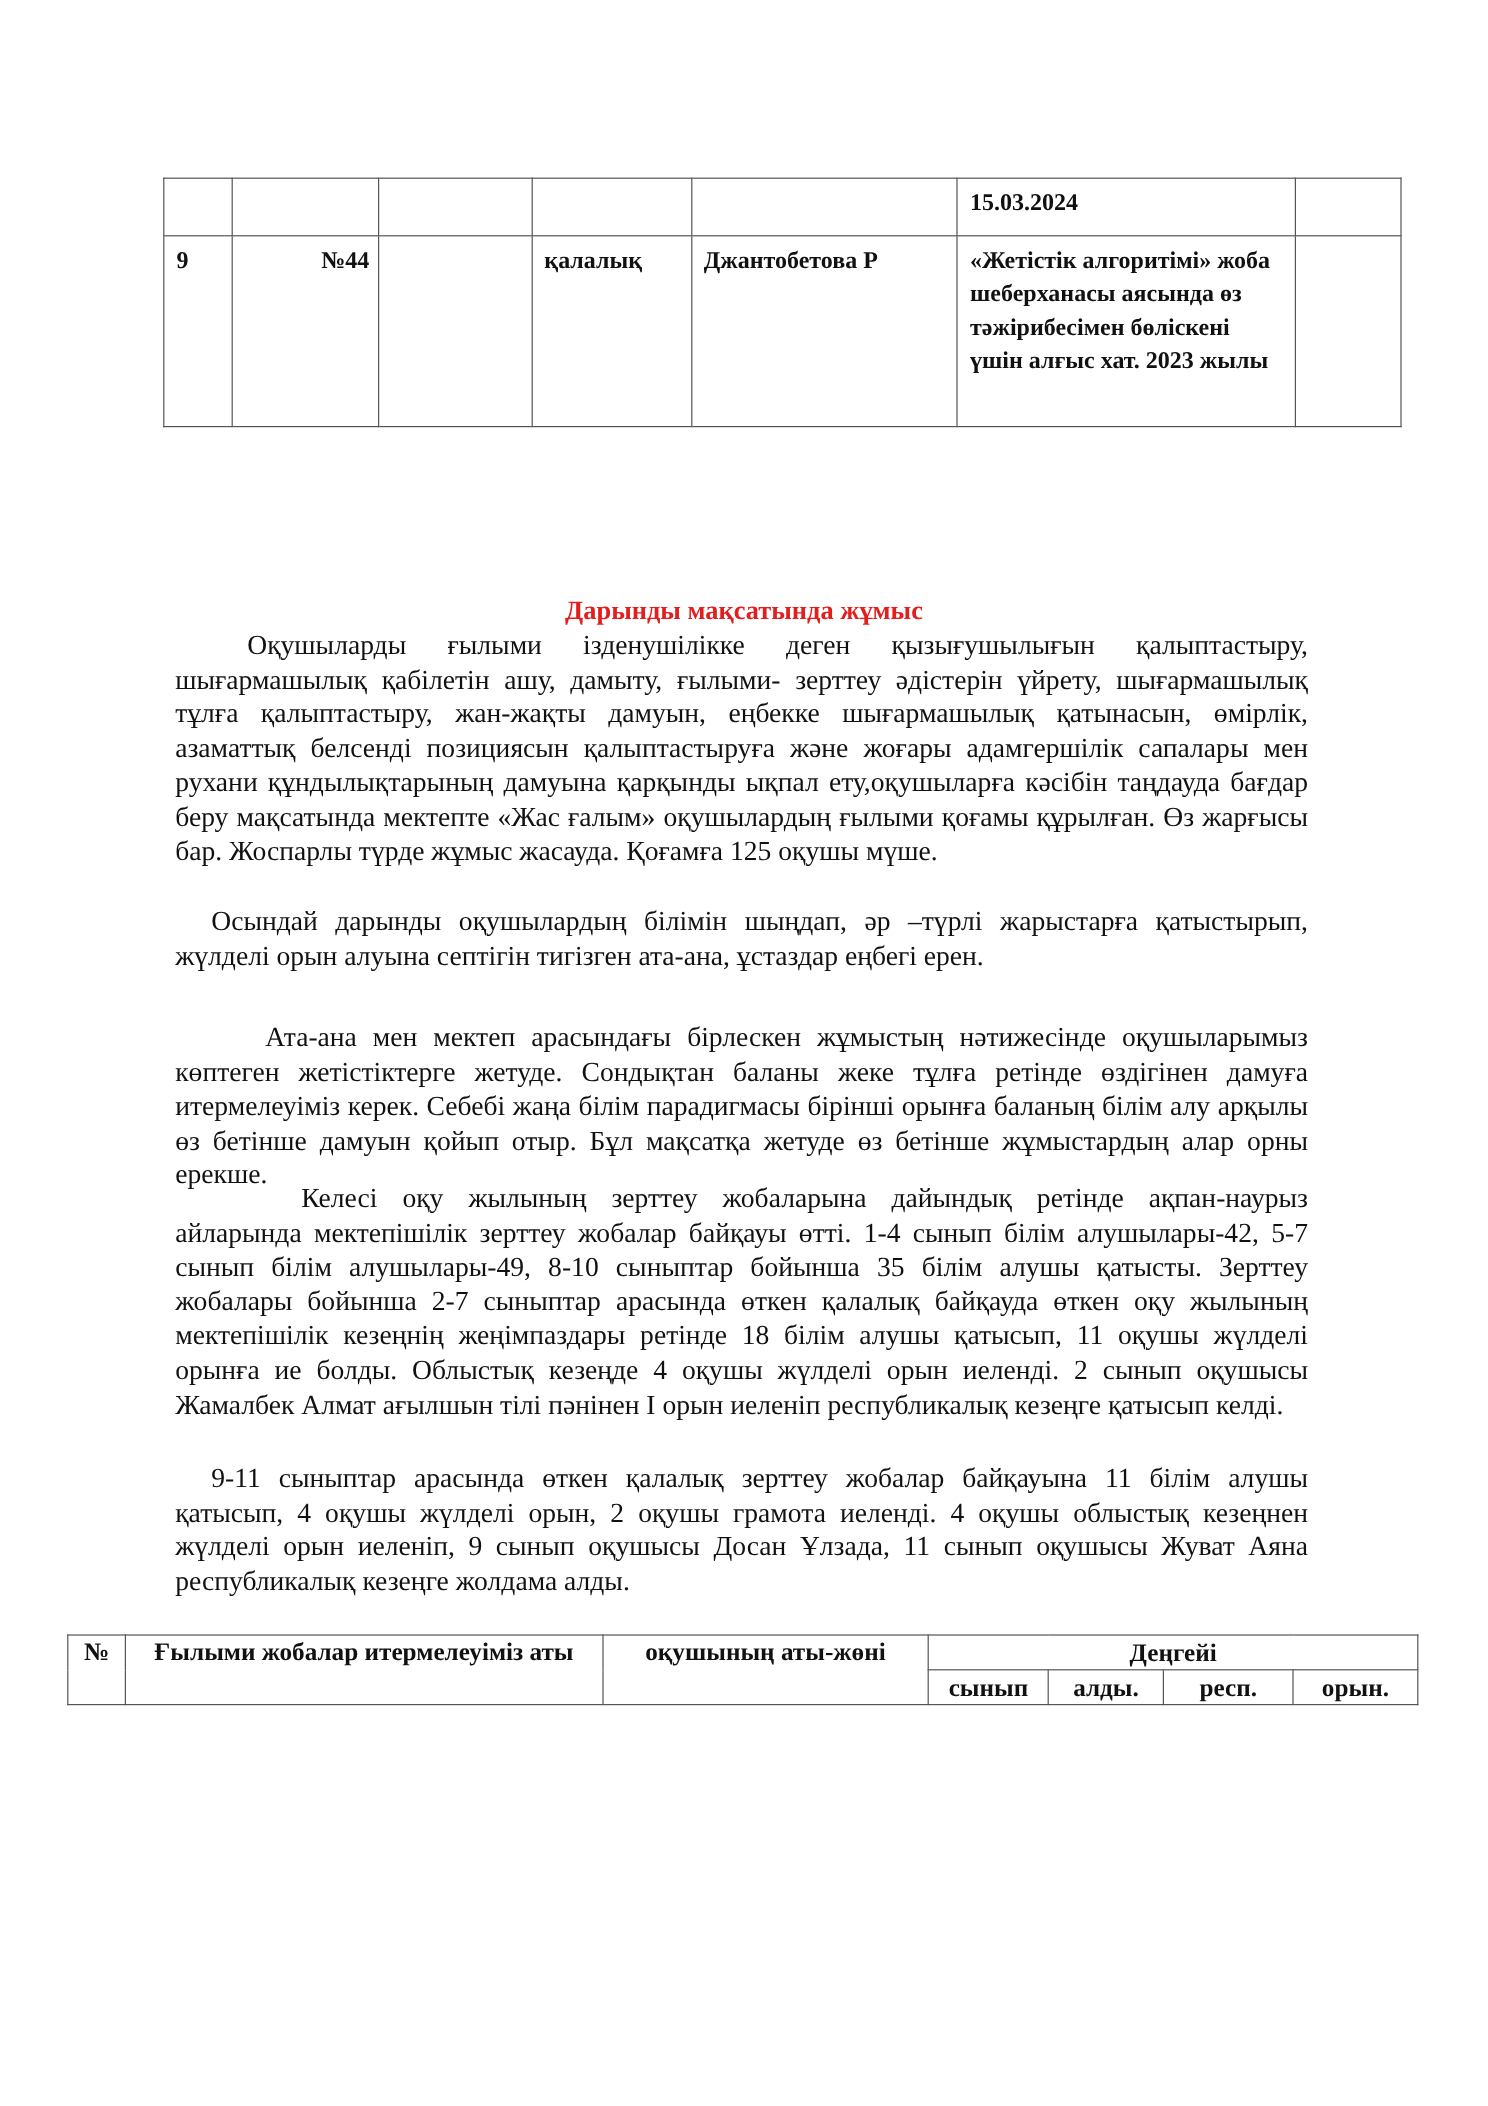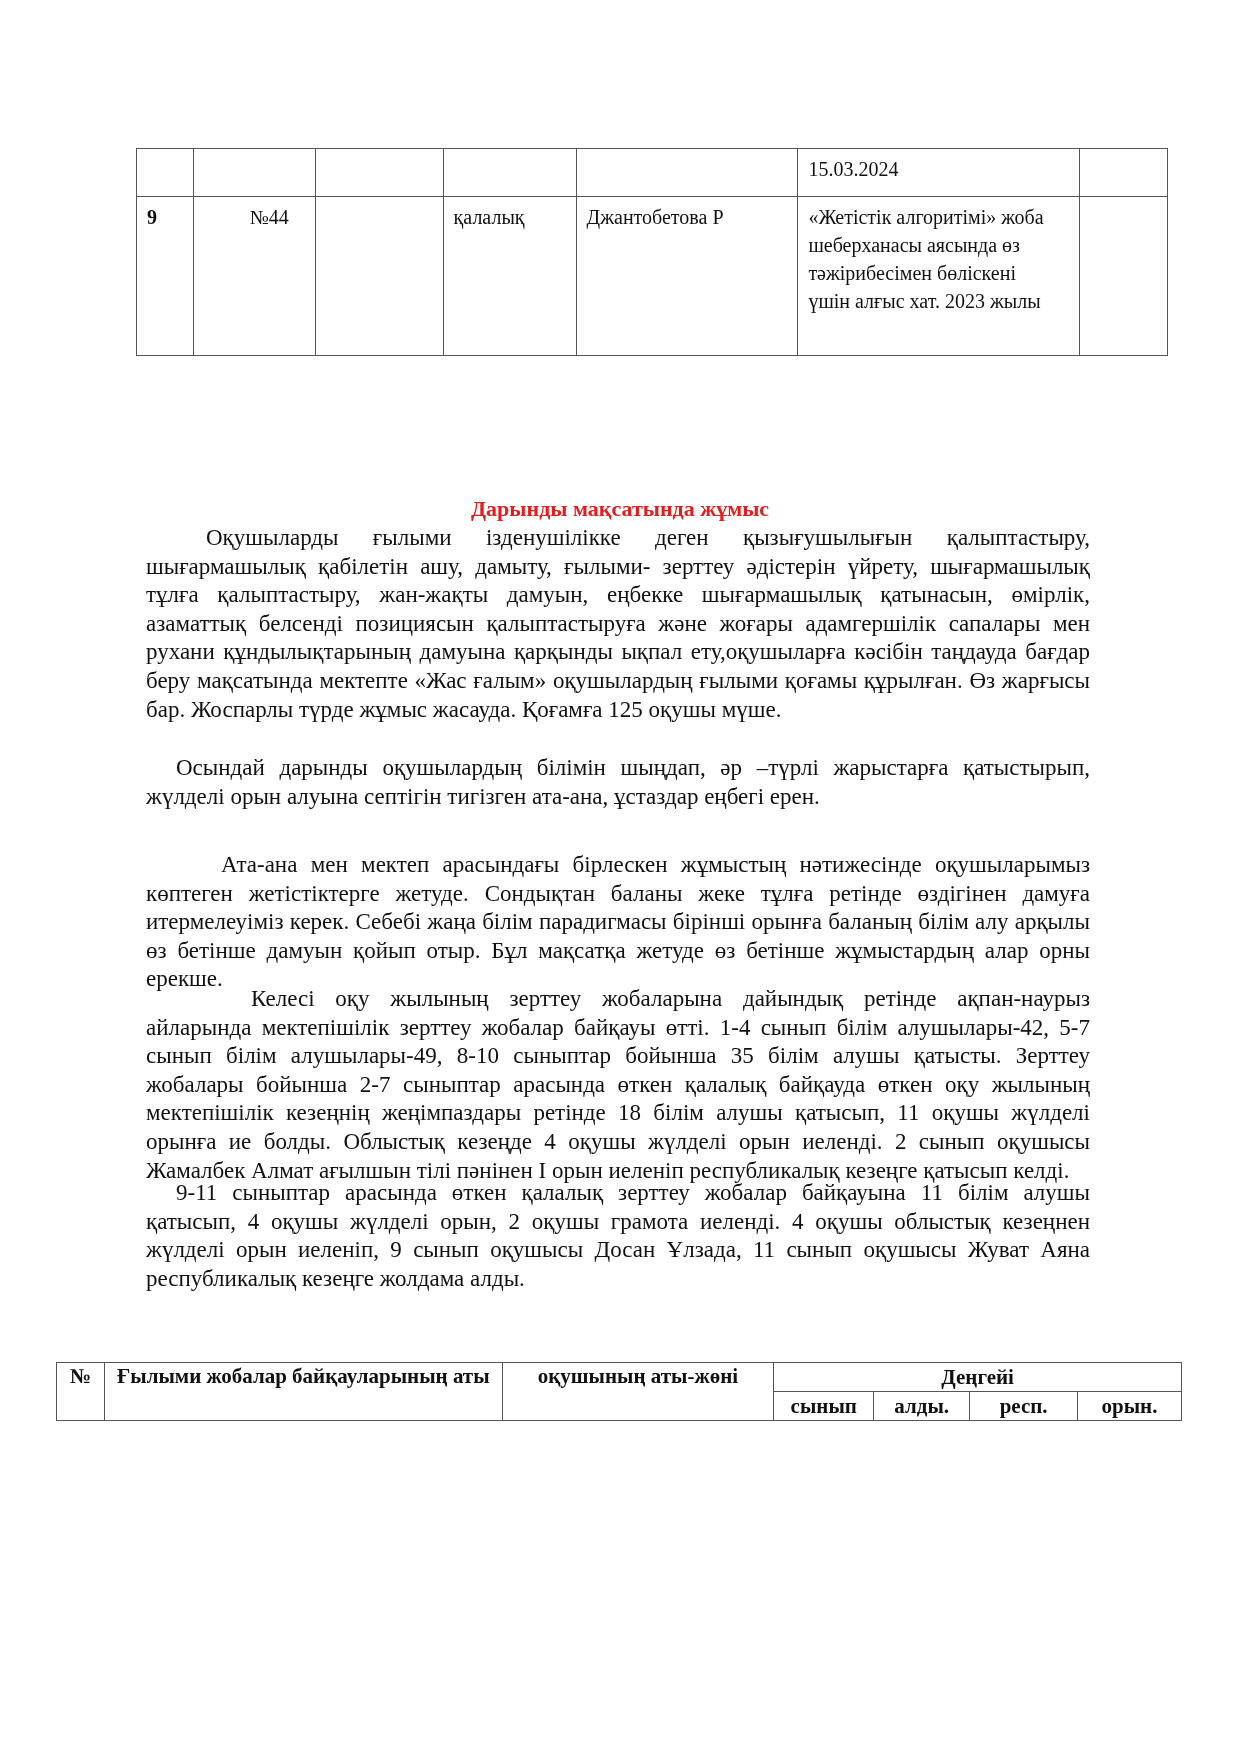--- a/index.html
+++ b/index.html
@@ -3,37 +3,37 @@
 <meta charset="utf-8">
 <style>
   html, body { margin: 0; padding: 0; background: #ffffff; }
   body { width: 1240px; height: 1755px; position: relative; overflow: hidden;
          font-family: "Liberation Serif", "DejaVu Serif", serif; color: #111; }
   table { border-collapse: collapse; position: absolute; }
   td, th { border: 1.5px solid #555; vertical-align: top; padding: 0; }
 
   
   #top-table { left: 136px; top: 148px; width: 1032px; font-size: 20px; line-height: 28px; }
-  #top-table td { padding: 6px 26px 0 10px; }
+  #top-table td { padding: 6px 7px 0 10px; font-weight: bold; }
   #top-table tr.r1 td { height: 41px; }
   #top-table tr.r2 td { height: 152px; }
   #top-table tr.r3 td { height: 69px; }
   .c-center { text-align: right; }
   .bold { font-weight: bold; }
 
   
   #section-title { position: absolute; left: 0; width: 1240px; top: 496px; text-align: center;
                    color: #e31e1e; font-weight: bold; font-size: 22px; }
   .para { position: absolute; left: 146px; width: 944px; font-size: 23px; line-height: 28.6px;
           text-align: justify; margin: 0; }
   #p1 { top: 524px; text-indent: 60px; }
   #p2 { top: 754px; text-indent: 30px; }
   #p3 { top: 815px; text-indent: 75px; margin-top: 36px; }
   #p4 { top: 985px; text-indent: 105px; }
-  #p5 { top: 1179px; text-indent: 30px; }
+  #p5 { top: 1218px; text-indent: 30px; }
 
   
   #bottom-table { left: 56px; top: 1362px; width: 1126px; font-size: 21px; font-weight: bold; line-height: 27px; }
   #bottom-table td { text-align: center; vertical-align: middle; padding: 0 4px; }
 </style>
 </head>
 <body>
 
 <table id="top-table">
   <colgroup>
@@ -81,21 +81,21 @@
       <col style="width:398px">
       <col style="width:272px">
     <col style="width:100px">
       <col style="width:96px">
       <col style="width:108px">
       <col style="width:104px">
   </colgroup>
   <tbody>
       <tr style="height:29px">
     <td rowspan="2" style="vertical-align:top">№</td>
-    <td rowspan="2" style="vertical-align:top">Ғылыми жобалар байқауларының аты</td>
+    <td rowspan="2" style="vertical-align:top">Ғылыми жобалар итермелеуіміз аты</td>
     <td rowspan="2" style="vertical-align:top">оқушының аты-жөні</td>
     <td colspan="4">Деңгейі</td>
   </tr>
   <tr style="height:29px">
     <td>сынып</td>
     <td>алды.</td>
     <td>респ.</td>
     <td>орын.</td>
   </tr>
 </tbody>

